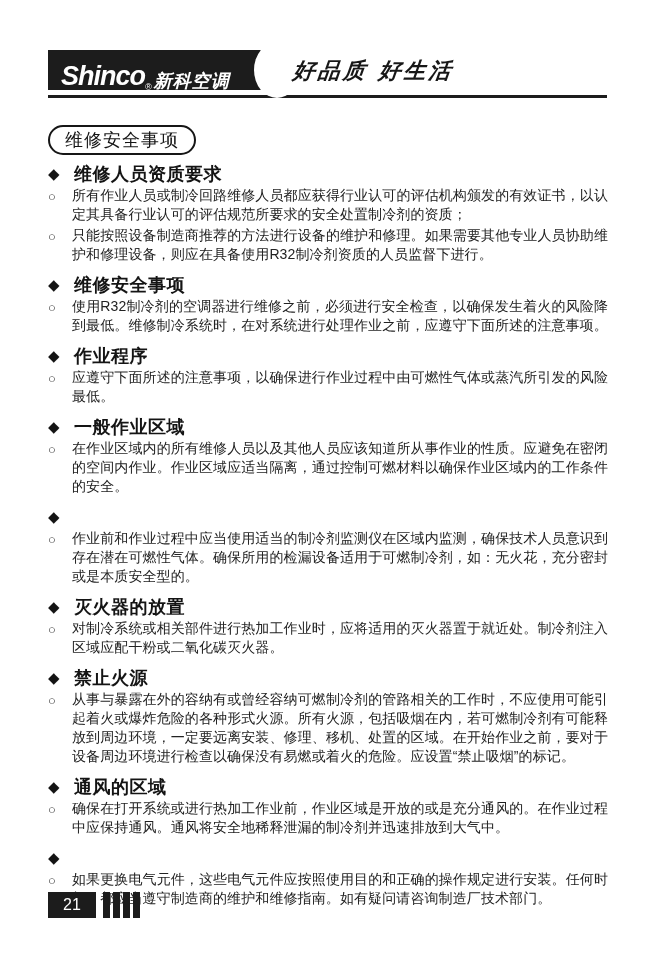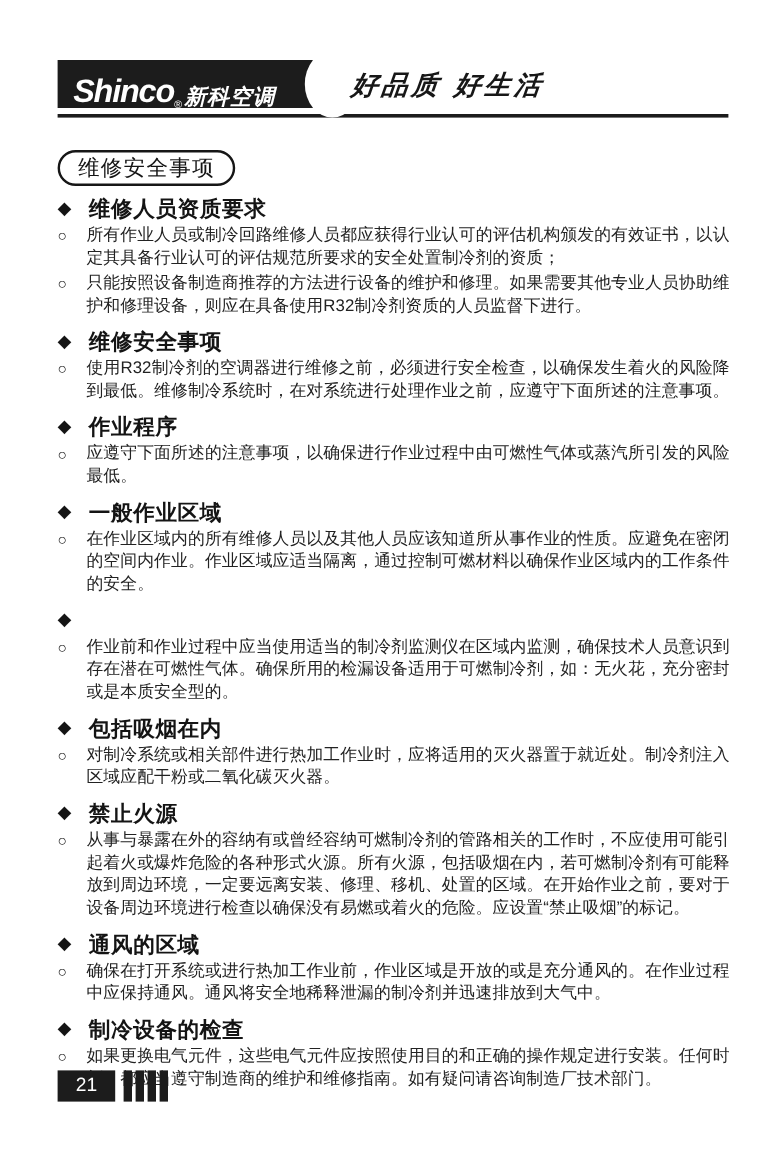--- a/index.html
+++ b/index.html
@@ -155,21 +155,21 @@
         </h2>
         <div class="bullet">
           <span class="bullet-mark">○</span>
           <p>作业前和作业过程中应当使用适当的制冷剂监测仪在区域内监测，确保技术人员意识到存在潜在可燃性气体。确保所用的检漏设备适用于可燃制冷剂，如：无火花，充分密封或是本质安全型的。</p>
         </div>
       </section>
 
       <section class="sec">
         <h2 class="sec-heading">
           <span class="diamond">◆</span>
-          <span>包括吸烟在内</span>
+          <span>灭火器的放置</span>
         </h2>
         <div class="bullet">
           <span class="bullet-mark">○</span>
           <p>对制冷系统或相关部件进行热加工作业时，应将适用的灭火器置于就近处。制冷剂注入区域应配干粉或二氧化碳灭火器。</p>
         </div>
       </section>
 
       <section class="sec">
         <h2 class="sec-heading">
           <span class="diamond">◆</span>
@@ -188,21 +188,20 @@
         </h2>
         <div class="bullet">
           <span class="bullet-mark">○</span>
           <p>确保在打开系统或进行热加工作业前，作业区域是开放的或是充分通风的。在作业过程中应保持通风。通风将安全地稀释泄漏的制冷剂并迅速排放到大气中。</p>
         </div>
       </section>
 
       <section class="sec">
         <h2 class="sec-heading">
           <span class="diamond">◆</span>
-          <span>制冷设备的检查</span>
         </h2>
         <div class="bullet">
           <span class="bullet-mark">○</span>
           <p>如果更换电气元件，这些电气元件应按照使用目的和正确的操作规定进行安装。任何时刻，都应当遵守制造商的维护和维修指南。如有疑问请咨询制造厂技术部门。</p>
         </div>
       </section>
 
     </main>
   </div>
 

